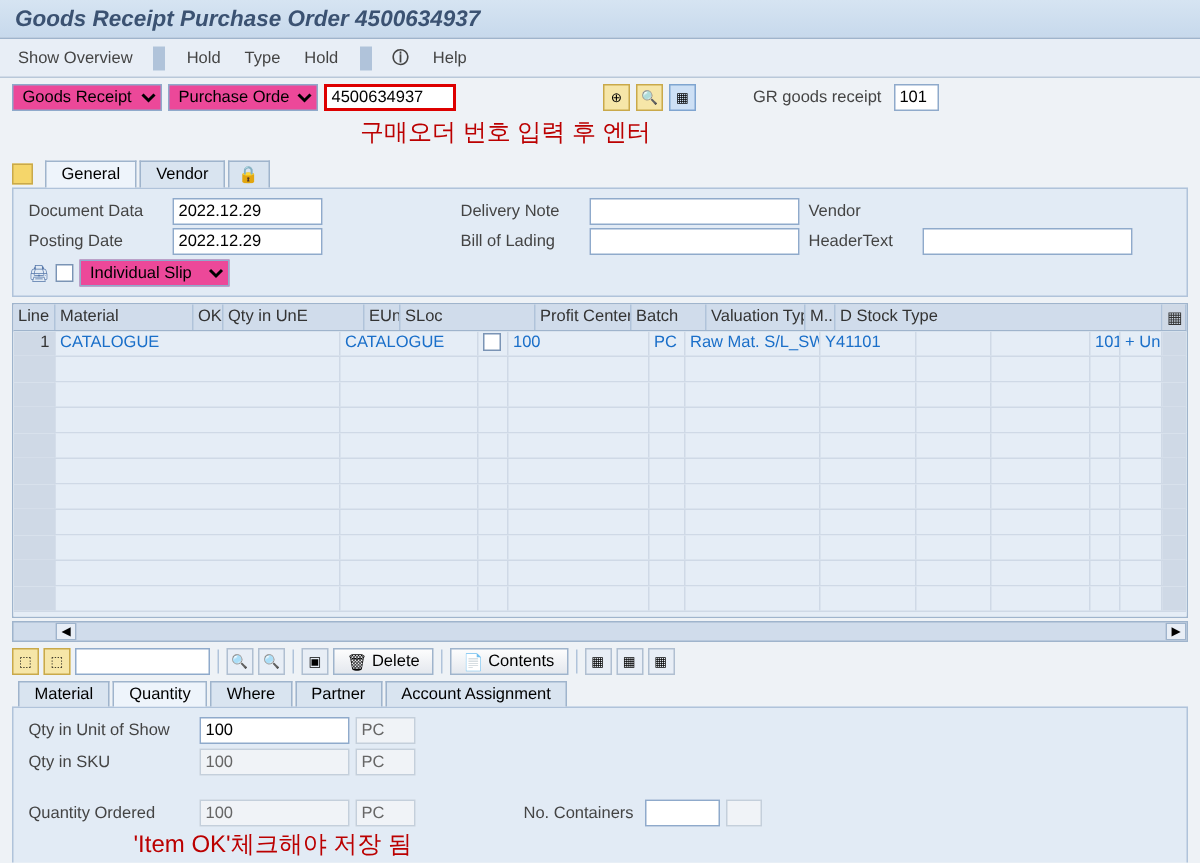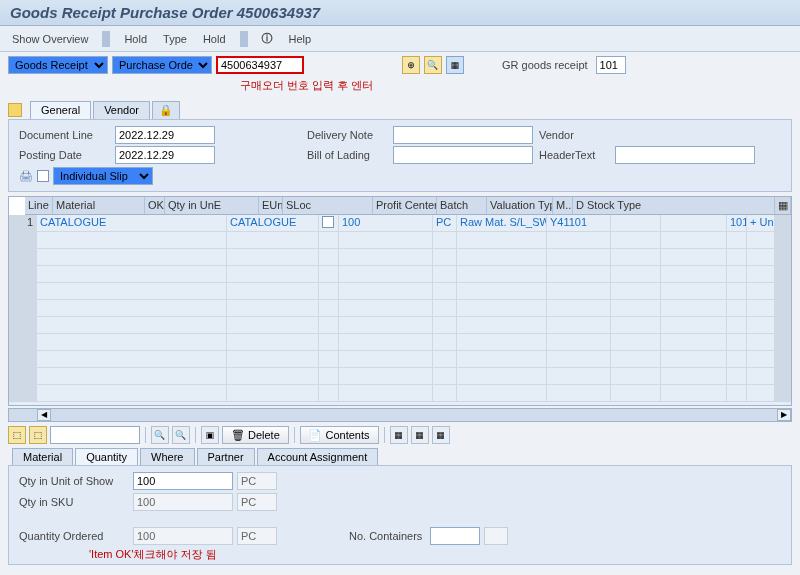--- a/index.html
+++ b/index.html
@@ -2,38 +2,38 @@
 <html><head>
 <meta charset="utf-8">
 <style>
 * { box-sizing: border-box; margin: 0; padding: 0; font-family: Arial, sans-serif; font-size: 11px; }
 body { background: #eef2f6; width: 800px; height: 575px; overflow: hidden; }
 .title-bar { background: linear-gradient(#d6e4f2, #c7d9ec); padding: 4px 10px; font-style: italic; font-weight: bold; font-size: 15px; color: #3b5272; border-bottom: 1px solid #9fb4cc; }
 .toolbar { background: #e8eef6; padding: 3px 8px; border-bottom: 1px solid #b9c8d9; display: flex; align-items: center; gap: 8px; }
 .toolbar span, .toolbar button { color: #444; padding: 2px 4px; }
 .help-icon { color: #0066cc; font-weight: bold; }
 .row { display: flex; align-items: center; gap: 4px; padding: 4px 8px; }
-select { background: #3b82f6; border: 1px solid #8faacb; padding: 1px 2px; font-size: 11px; height: 18px; }
+select { background: #ec4899; border: 1px solid #8faacb; padding: 1px 2px; font-size: 11px; height: 18px; }
 input[type="text"] { background: #fff; border: 1px solid #8faacb; padding: 1px 3px; height: 18px; font-size: 11px; }
 .highlight-red { border: 2px solid #d00 !important; }
 .icon-btn { width: 18px; height: 18px; background: #f6e6a8; border: 1px solid #c9a94a; display: inline-flex; align-items: center; justify-content: center; font-size: 9px; cursor: pointer; }
 .icon-btn.blue { background: #cde0f5; border-color: #7fa5d0; }
 .icon-btn.plain { background: #e8eef6; border-color: #b0bfd1; }
 .label { color: #444; padding-right: 4px; }
-.korean-note { color: #b00; font-size: 11px; }
+.korean-note { color: #b00; font-size: 16px; }
 .folder-icon { width: 14px; height: 14px; background: #f5d66a; border: 1px solid #c9a94a; display: inline-block; }
 .tabs { display: flex; gap: 0; margin-left: 20px; }
 .tab { background: #d9e4f0; border: 1px solid #9fb4cc; border-bottom: none; padding: 2px 10px; margin-right: 2px; cursor: pointer; }
 .tab.active { background: #eef4fb; }
 .tab-icon { padding: 2px 6px; background: #d9e4f0; border: 1px solid #9fb4cc; border-bottom: none; }
 .panel { background: #e2ebf5; border: 1px solid #b0c3da; margin: 0 8px; padding: 6px 10px; }
 .form-grid { display: grid; grid-template-columns: 90px 100px 80px 80px 140px 70px 140px; gap: 2px 6px; align-items: center; }
 .print-icon { color: #5577aa; }
 .grid-area { margin: 4px 8px 0 8px; border: 1px solid #9fb4cc; background: #fff; height: 210px; display: flex; flex-direction: column; }
-.grid-header { display: flex; background: #d0dceb; border-bottom: 1px solid #9fb4cc; margin-left: 16px; }
+.grid-header { display: flex; background: #d0dceb; border-bottom: 1px solid #9fb4cc; }
 .grid-header > div { border-right: 1px solid #b0c3da; padding: 2px 3px; color: #333; overflow: hidden; white-space: nowrap; }
 .grid-body { flex: 1; overflow-y: auto; background: #e5edf6; }
 .grid-row { display: flex; background: #e5edf6; border-bottom: 1px solid #cfd9e6; }
 .grid-row > div { border-right: 1px solid #cfd9e6; padding: 1px 3px; overflow: hidden; white-space: nowrap; height: 16px; }
 .grid-row.data > div { color: #1a6fc9; }
 .line-num { background: #cfd9e6; text-align: right; color: #333 !important; }
 .scroll-h { height: 14px; background: #d0dceb; margin: 2px 8px 0 8px; border: 1px solid #9fb4cc; display: flex; align-items: center; }
 .scroll-arrow { width: 14px; height: 12px; background: #e8eef6; border: 1px solid #9fb4cc; text-align: center; font-size: 8px; cursor: pointer; }
 .bottom-toolbar { display: flex; align-items: center; gap: 3px; padding: 4px 8px; }
 .btn { background: linear-gradient(#fdfdfd, #e4e8ee); border: 1px solid #9fb4cc; padding: 1px 8px; height: 18px; cursor: pointer; display: inline-flex; align-items: center; gap: 3px; }
@@ -84,21 +84,21 @@
   <span class="folder-icon"></span>
   <div class="tabs" style="margin-left:4px">
     <div class="tab active">General</div>
     <div class="tab">Vendor</div>
     <div class="tab-icon">🔒</div>
   </div>
 </div>
 
 <div class="panel">
   <div class="form-grid">
-    <span class="label">Document Line</span>
+    <span class="label">Document Data</span>
     <input type="text" value="2022.12.29" style="">
     <span></span>
     <span class="label">Delivery Note</span>
     <input type="text" style="">
     <span class="label">Vendor</span>
     <span></span>
 
     <span class="label">Posting Date</span>
     <input type="text" value="2022.12.29" style="">
     <span></span>

